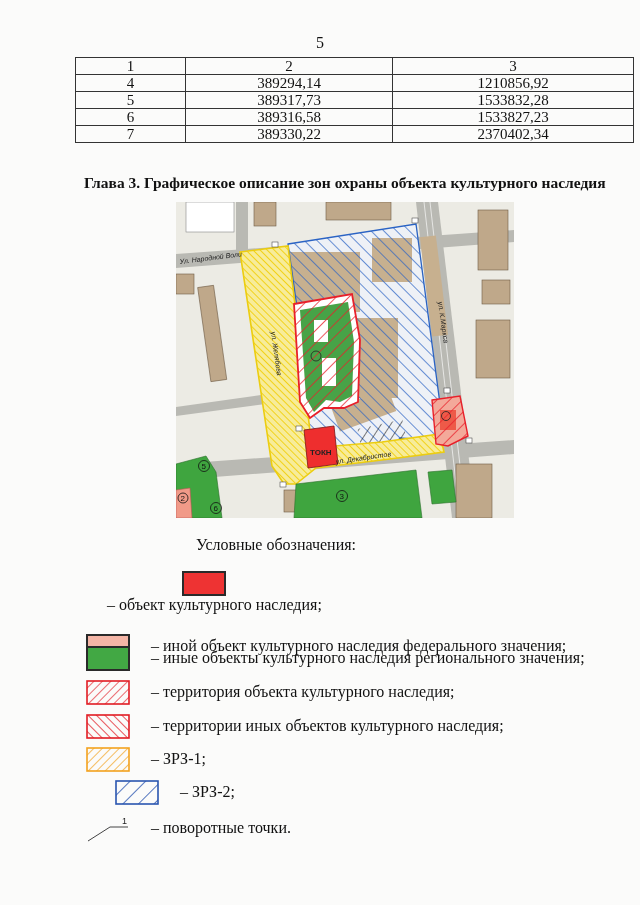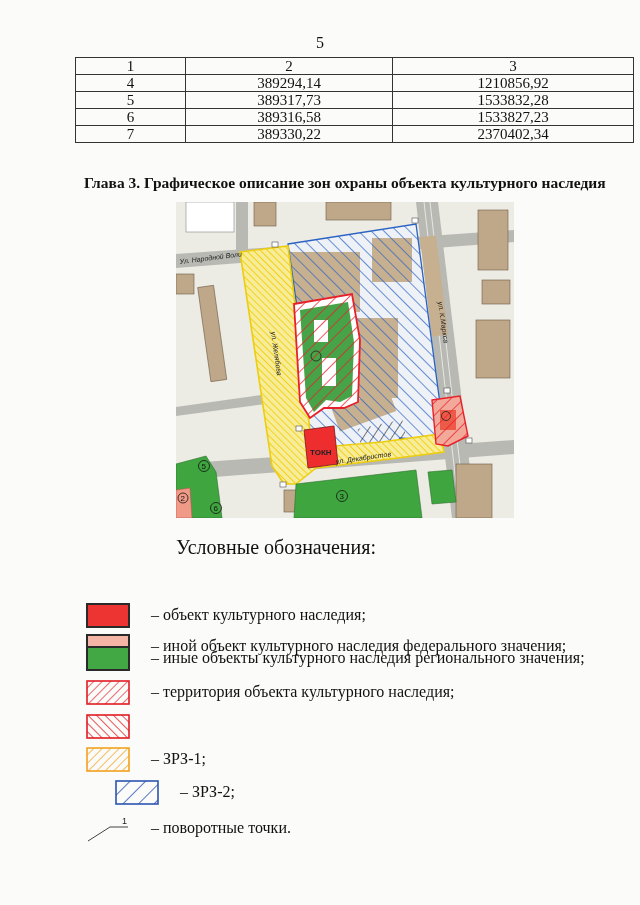--- a/index.html
+++ b/index.html
@@ -16,21 +16,21 @@
   }
   table.coords td.c1 { width: 109px; }
   table.coords td.c2 { width: 206px; }
   .heading {
     position: absolute; top: 174px; left: 84px; font-size: 15.5px; font-weight: bold; white-space: nowrap;
   }
   .map {
     position: absolute; top: 202px; left: 176px; width: 338px; height: 316px; overflow: hidden;
     background: #e9e8e2;
   }
-  .legend-title { position: absolute; top: 536px; left: 0; width: 552px; text-align: center; font-size: 20px; }
+  .legend-title { position: absolute; top: 536px; left: 0; width: 552px; text-align: center; font-size: 16px; }
   .legend-item { position: absolute; left: 86px; height: 30px; display: flex; align-items: center; }
   .legend-item .swatch { width: 44px; height: 25px; box-sizing: border-box; flex: none; }
   .legend-item .label { margin-left: 21px; font-size: 16px; white-space: nowrap; }
   .sw-solid { border: 2px solid #2a2a2a; }
 </style>
 </head>
 <body>
 
 <div class="page-num">5</div>
 
@@ -178,21 +178,21 @@
       <rect x="268" y="186" width="6" height="5"></rect>
       <rect x="290" y="236" width="6" height="5"></rect>
       <rect x="120" y="224" width="6" height="5"></rect>
       <rect x="104" y="280" width="6" height="5"></rect>
     </g>
   </svg>
 </div>
 
 <div class="legend-title">Условные обозначения:</div>
 
-<div class="legend-item" style="top:600px;">
+<div class="legend-item" style="top:571px;flex-direction:column;">
   <div class="swatch sw-solid" style="background:#ee3333;"></div>
   <span class="label">– объект культурного наследия;</span>
 </div>
 <div class="legend-item" style="top:607px;margin-top:24px;">
   <div class="swatch sw-solid" style="background:#f4b5a6;"></div>
   <span class="label">– иной объект культурного наследия федерального значения;</span>
 </div>
 <div class="legend-item" style="top:643px;">
   <div class="swatch sw-solid" style="background:#42a844;"></div>
   <span class="label">– иные объекты культурного наследия регионального значения;</span>
@@ -210,20 +210,21 @@
 </div>
 <div class="legend-item" style="top:711px;">
   <svg class="swatch" width="44" height="25" viewBox="0 0 44 25">
     <defs>
         <pattern id="lgR2" width="6" height="6" patternUnits="userSpaceOnUse" patternTransform="rotate(-45)">
           <line x1="0" y1="0" x2="0" y2="6" stroke="#e21c24" stroke-width="1.5"></line>
         </pattern>
       </defs>
     <rect x="1" y="1" width="42" height="23" fill="url(#lgR2)" stroke="#e21c24" stroke-width="1.6"></rect>
   </svg>
+  <span class="label">– территории иных объектов культурного наследия;</span>
 </div>
 <div class="legend-item" style="top:744px;">
   <svg class="swatch" width="44" height="25" viewBox="0 0 44 25">
     <defs>
         <pattern id="lgO" width="6" height="6" patternUnits="userSpaceOnUse" patternTransform="rotate(45)">
           <line x1="0" y1="0" x2="0" y2="6" stroke="#f3a21e" stroke-width="1.4"></line>
         </pattern>
       </defs>
     <rect x="1" y="1" width="42" height="23" fill="url(#lgO)" stroke="#f3a21e" stroke-width="1.6"></rect>
   </svg>

